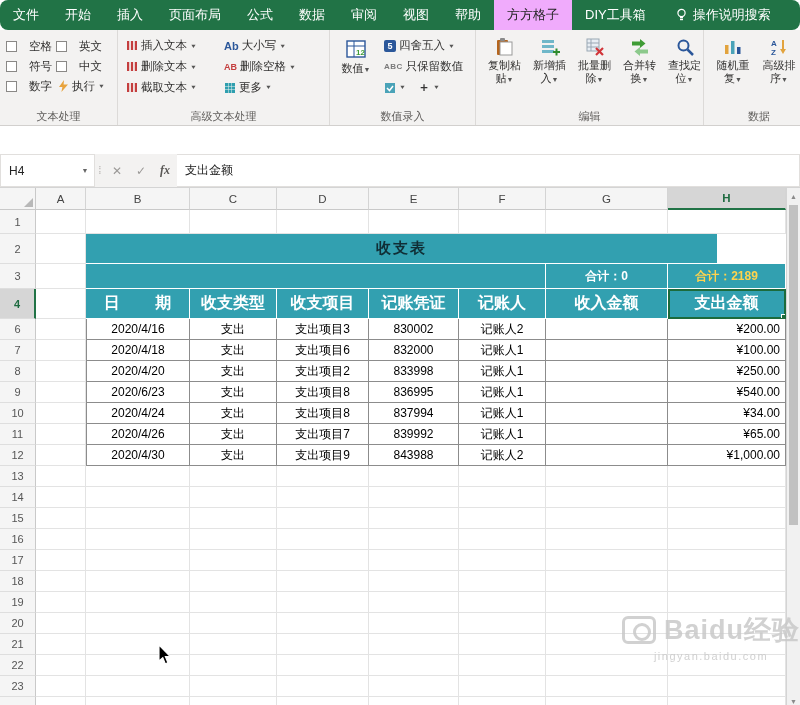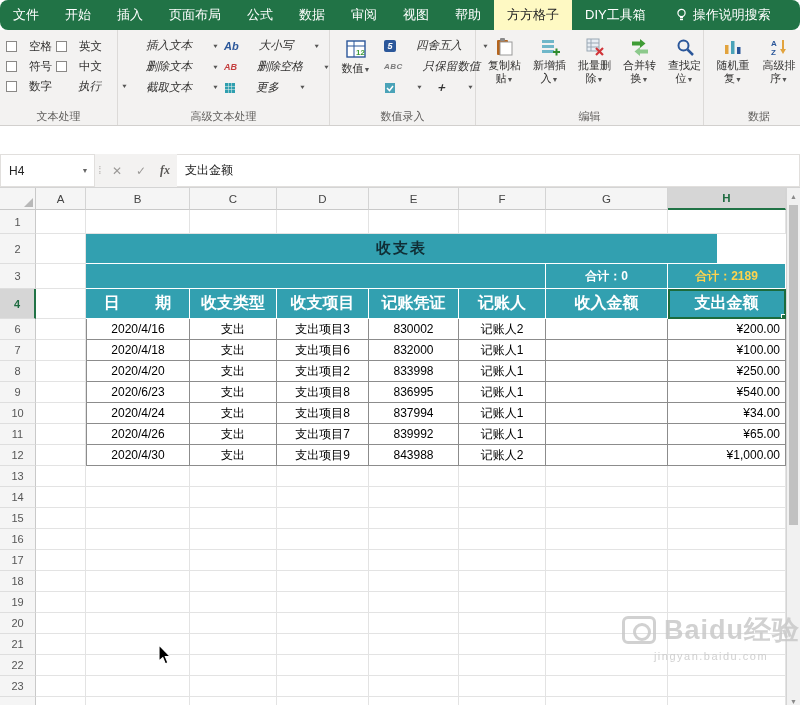--- a/index.html
+++ b/index.html
@@ -2,28 +2,28 @@
 <html><head>
 <meta charset="utf-8">
 <style>
   * { margin:0; padding:0; box-sizing:border-box; }
   html,body { width:800px; height:705px; overflow:hidden; }
   body { font-family:"Liberation Sans","DejaVu Sans",sans-serif; font-size:12px; position:relative; background:#fff; color:#222; }
 
   
   .tabbar { height:30px; background:#217346; display:flex; align-items:stretch; color:#fff; font-size:13px;border-radius:8px; }
   .tab { padding:0 13px; display:flex; align-items:center; cursor:default; white-space:nowrap; }
-  .tab.active { background:#fef9c3; color:#262626; }
+  .tab.active { background:#f0abfc; color:#262626; }
   .tellme { display:flex; align-items:center; gap:5px; padding:0 10px; margin-left:6px; }
 
   
   .ribbon { height:96px; background:#f3f2f1; border-bottom:1px solid #d2d0ce; display:flex; align-items:stretch; overflow:hidden; }
   .rgroup { position:relative; border-right:1px solid #dcdad8; padding:4px 6px 16px 6px; flex:0 0 auto; }
   .rgroup-label { position:absolute; left:0; bottom:1px; width:100%; text-align:center; font-size:11px; color:#605e5c; white-space:nowrap; }
-  .sbtn { display:flex; align-items:center; gap:20px; font-size:11.5px; color:#323130; padding:1px 2px; white-space:nowrap; height:19px;font-style:italic; }
+  .sbtn { display:flex; align-items:center; gap:3px; font-size:11.5px; color:#323130; padding:1px 2px; white-space:nowrap; height:19px; }
   .arr { font-size:7px; color:#555; transform:scaleY(.8); }
   .chkgrid { display:grid; grid-template-columns:50px 52px; grid-auto-rows:20px; align-items:center; margin-top:2px; }
   .chk { display:flex; align-items:center; gap:12px; font-size:11.5px; color:#323130; }
   .chkbox { width:11px; height:11px; border:1px solid #8a8886; background:#fff; flex:0 0 auto; }
   .advcols { display:flex; flex-direction:column; gap:2px; margin-top:2px; }
   .advrow { display:flex; gap:6px; }
   .advrow .sbtn:first-child { width:92px; }
   .iconAb { font-weight:bold; color:#2b579a; font-size:11px; }
   .iconAB { font-weight:bold; color:#c43e3e; font-size:9px; }
   .iconABC { font-weight:bold; color:#7a7a7a; font-size:8px; letter-spacing:.5px; }

